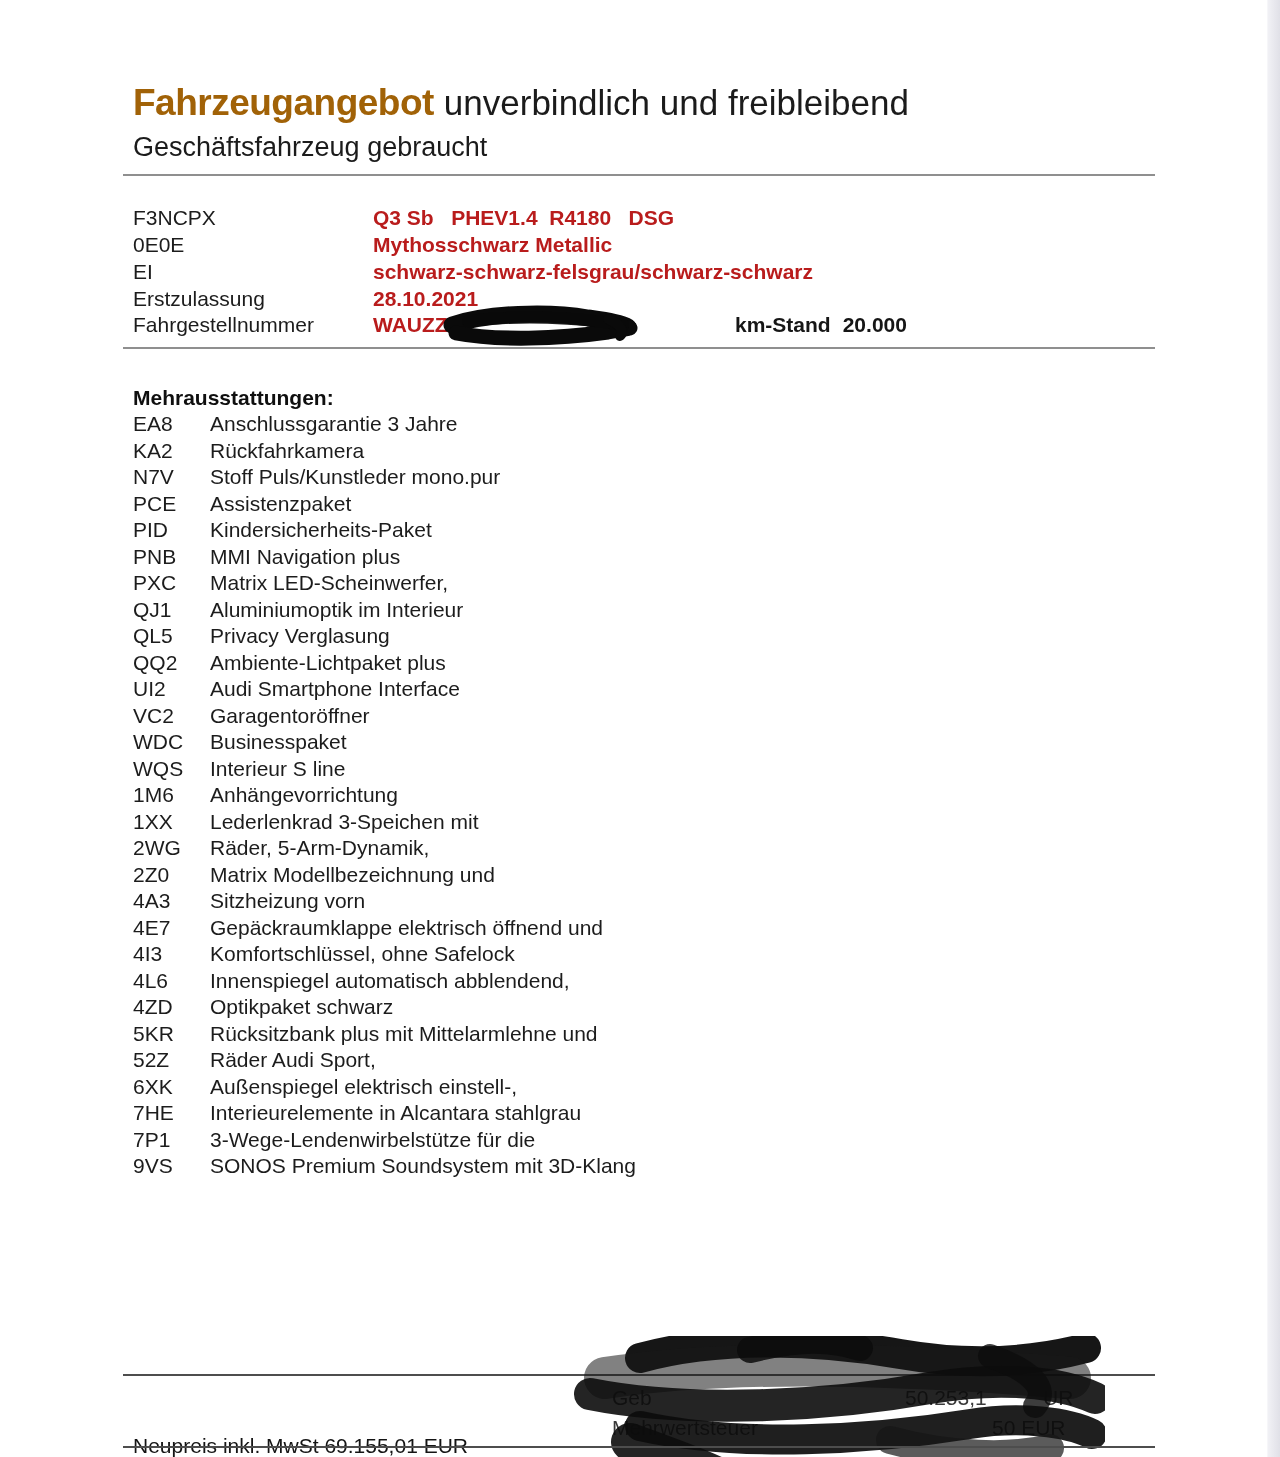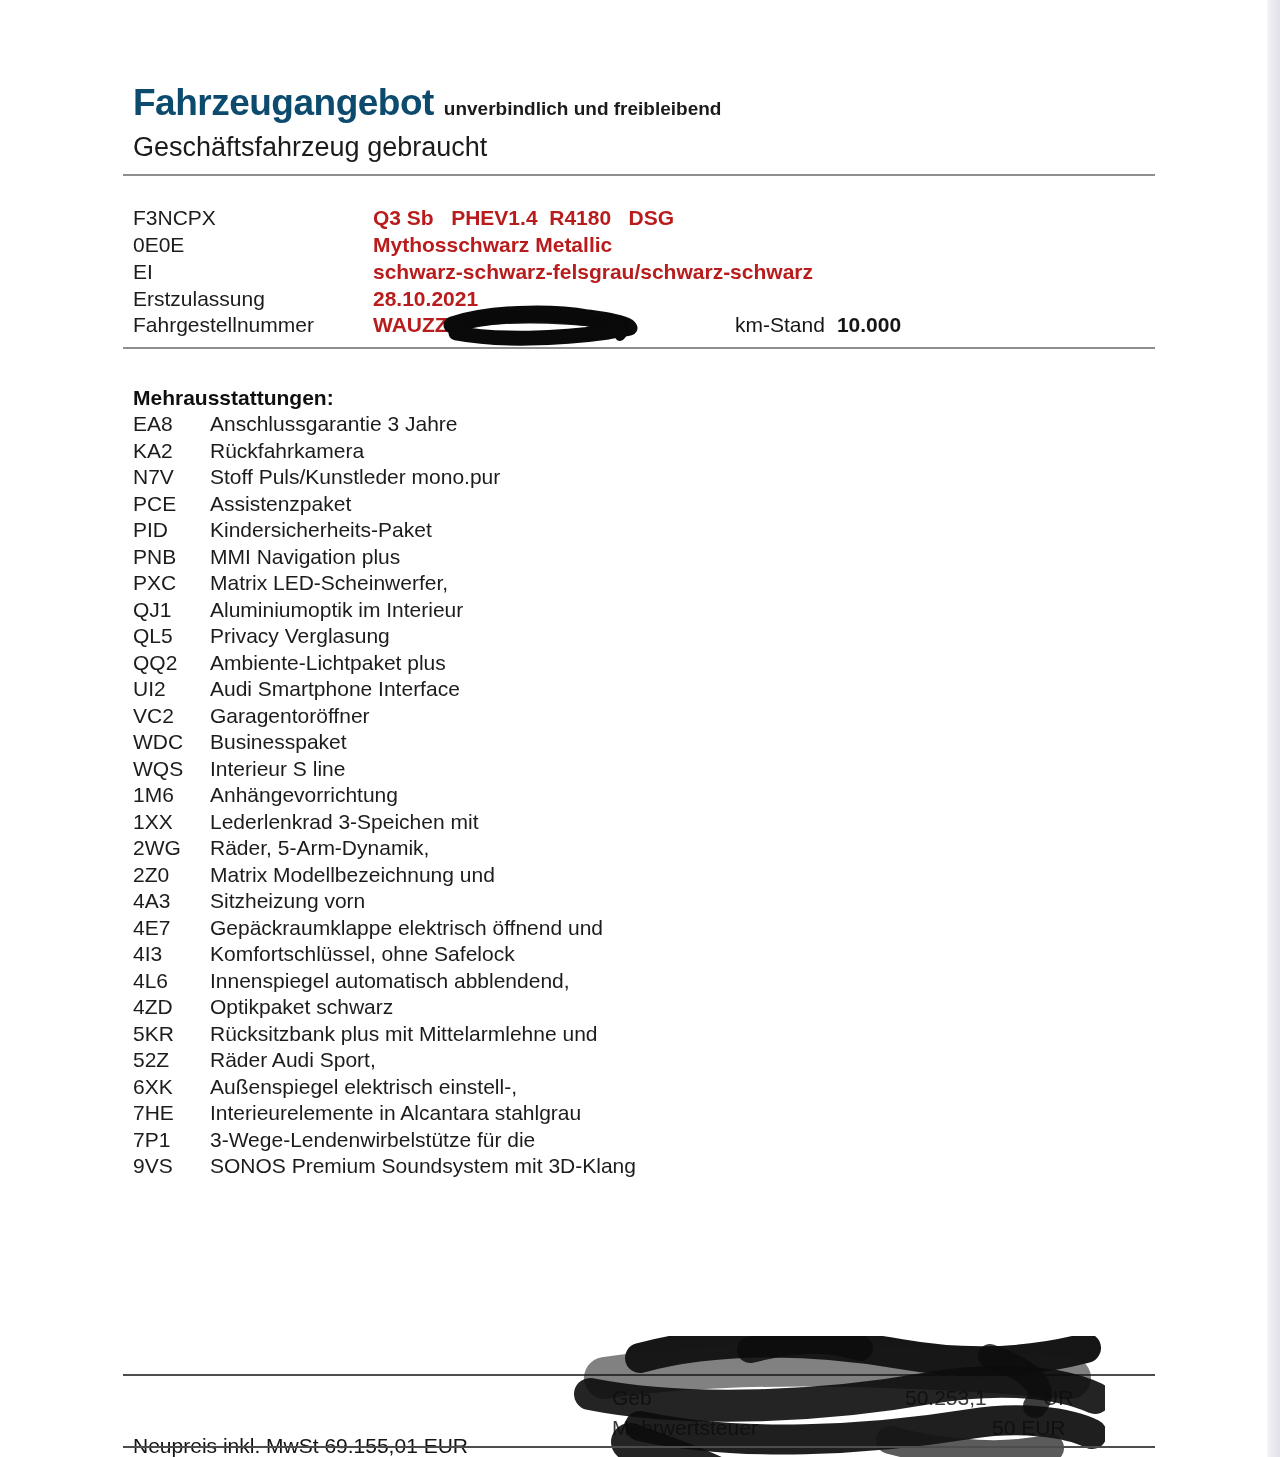--- a/index.html
+++ b/index.html
@@ -16,43 +16,43 @@
   .scrollbar-track {
     position: absolute; top: 0; right: 0;
     width: 12px; height: 1457px;
     background: linear-gradient(to right, #f1f1f5, #e0e0e7);
     border-left: 1px solid #f6f6f9;
   }
 
   
   .header { position: absolute; left: 133px; top: 82px; width: 1022px; }
   .title-line { white-space: nowrap; }
-  .doc-title { font-size: 37px; font-weight: 700; letter-spacing: -0.5px; color: #0c4a6e; }
-  .doc-title-suffix { font-size: 19px; font-weight: 700; color: #1b1b1b; margin-left: 10px; }
+  .doc-title { font-size: 37px; font-weight: 700; letter-spacing: -0.5px; color: #a16207; }
+  .doc-title-suffix { font-size: 35px; font-weight: 400; color: #1b1b1b; margin-left: 10px; }
   .doc-subtitle { font-size: 27px; font-weight: 400; color: #1b1b1b; margin-top: 8px; }
 
   
   .rule { position: absolute; left: 123px; width: 1032px; height: 2px; border: none; margin: 0; }
   .rule-light { background: #8f8f8f; }
   .rule-dark  { background: #4d4d4d; }
   .rule-1 { top: 174px; }
   .rule-2 { top: 347px; }
   .rule-3 { top: 1374px; }
   .rule-4 { top: 1446px; }
 
   
   .vehicle-block { position: absolute; left: 133px; top: 204px; width: 1022px; font-size: 21px; }
   .vrow { display: grid; grid-template-columns: 240px 1fr; line-height: 27px; }
   .vlabel { font-weight: 400; color: #1c1c1c; }
   .vvalue { font-weight: 700; color: #b91c1c; white-space: pre; }
   .vin-row { position: absolute; left: 133px; top: 311px; width: 1022px; font-size: 21px; line-height: 27px; }
   .vin-row .vlabel { position: absolute; left: 0; }
   .vin-row .vvalue { position: absolute; left: 240px; }
   .km-group { position: absolute; left: 602px; white-space: nowrap; }
-  .km-label { font-weight: 400; text-align: center; }
+  .km-label { font-weight: 700; text-align: center; }
   .km-value { font-weight: 700; margin-left: 12px; }
 
   
   .options-heading { position: absolute; left: 133px; top: 369px; font-size: 21px; font-weight: 700; color: #0f0f0f; }
   .options-list { position: absolute; left: 133px; top: 411px; width: 1022px; font-size: 21px; }
   .orow { display: grid; grid-template-columns: 77px 1fr; line-height: 26.5px; }
   .ocode { font-weight: 400; color: #1c1c1c; }
   .odesc { font-weight: 400; color: #1c1c1c; }
 
   
@@ -101,21 +101,21 @@
     <div class="vrow">
       <span class="vlabel">Erstzulassung</span>
       <span class="vvalue">28.10.2021</span>
     </div>
   </section>
 
 <div class="vin-row">
   <span class="vlabel">Fahrgestellnummer</span>
   <span class="vvalue">WAUZZ</span>
   <span class="km-group">
-    <span class="km-label">km-Stand</span><span class="km-value">10.000</span>
+    <span class="km-label">km-Stand</span><span class="km-value">20.000</span>
   </span>
 </div>
 
 <svg class="vin-blob" viewBox="0 0 200 46" xmlns="http://www.w3.org/2000/svg">
   <path d="M14 22 C 50 10 110 8 150 15 C 170 18 184 20 190 24" stroke="#0a0a0a" stroke-width="17"></path>
   <path d="M18 30 C 60 38 120 36 170 29 C 180 27 188 26 192 25" stroke="#0a0a0a" stroke-width="15"></path>
   <path d="M30 18 C 80 12 140 14 185 22" stroke="#0a0a0a" stroke-width="12" opacity="0.92"></path>
   <path d="M170 16 C 180 20 188 28 182 33" stroke="#0a0a0a" stroke-width="10"></path>
 </svg>
 

